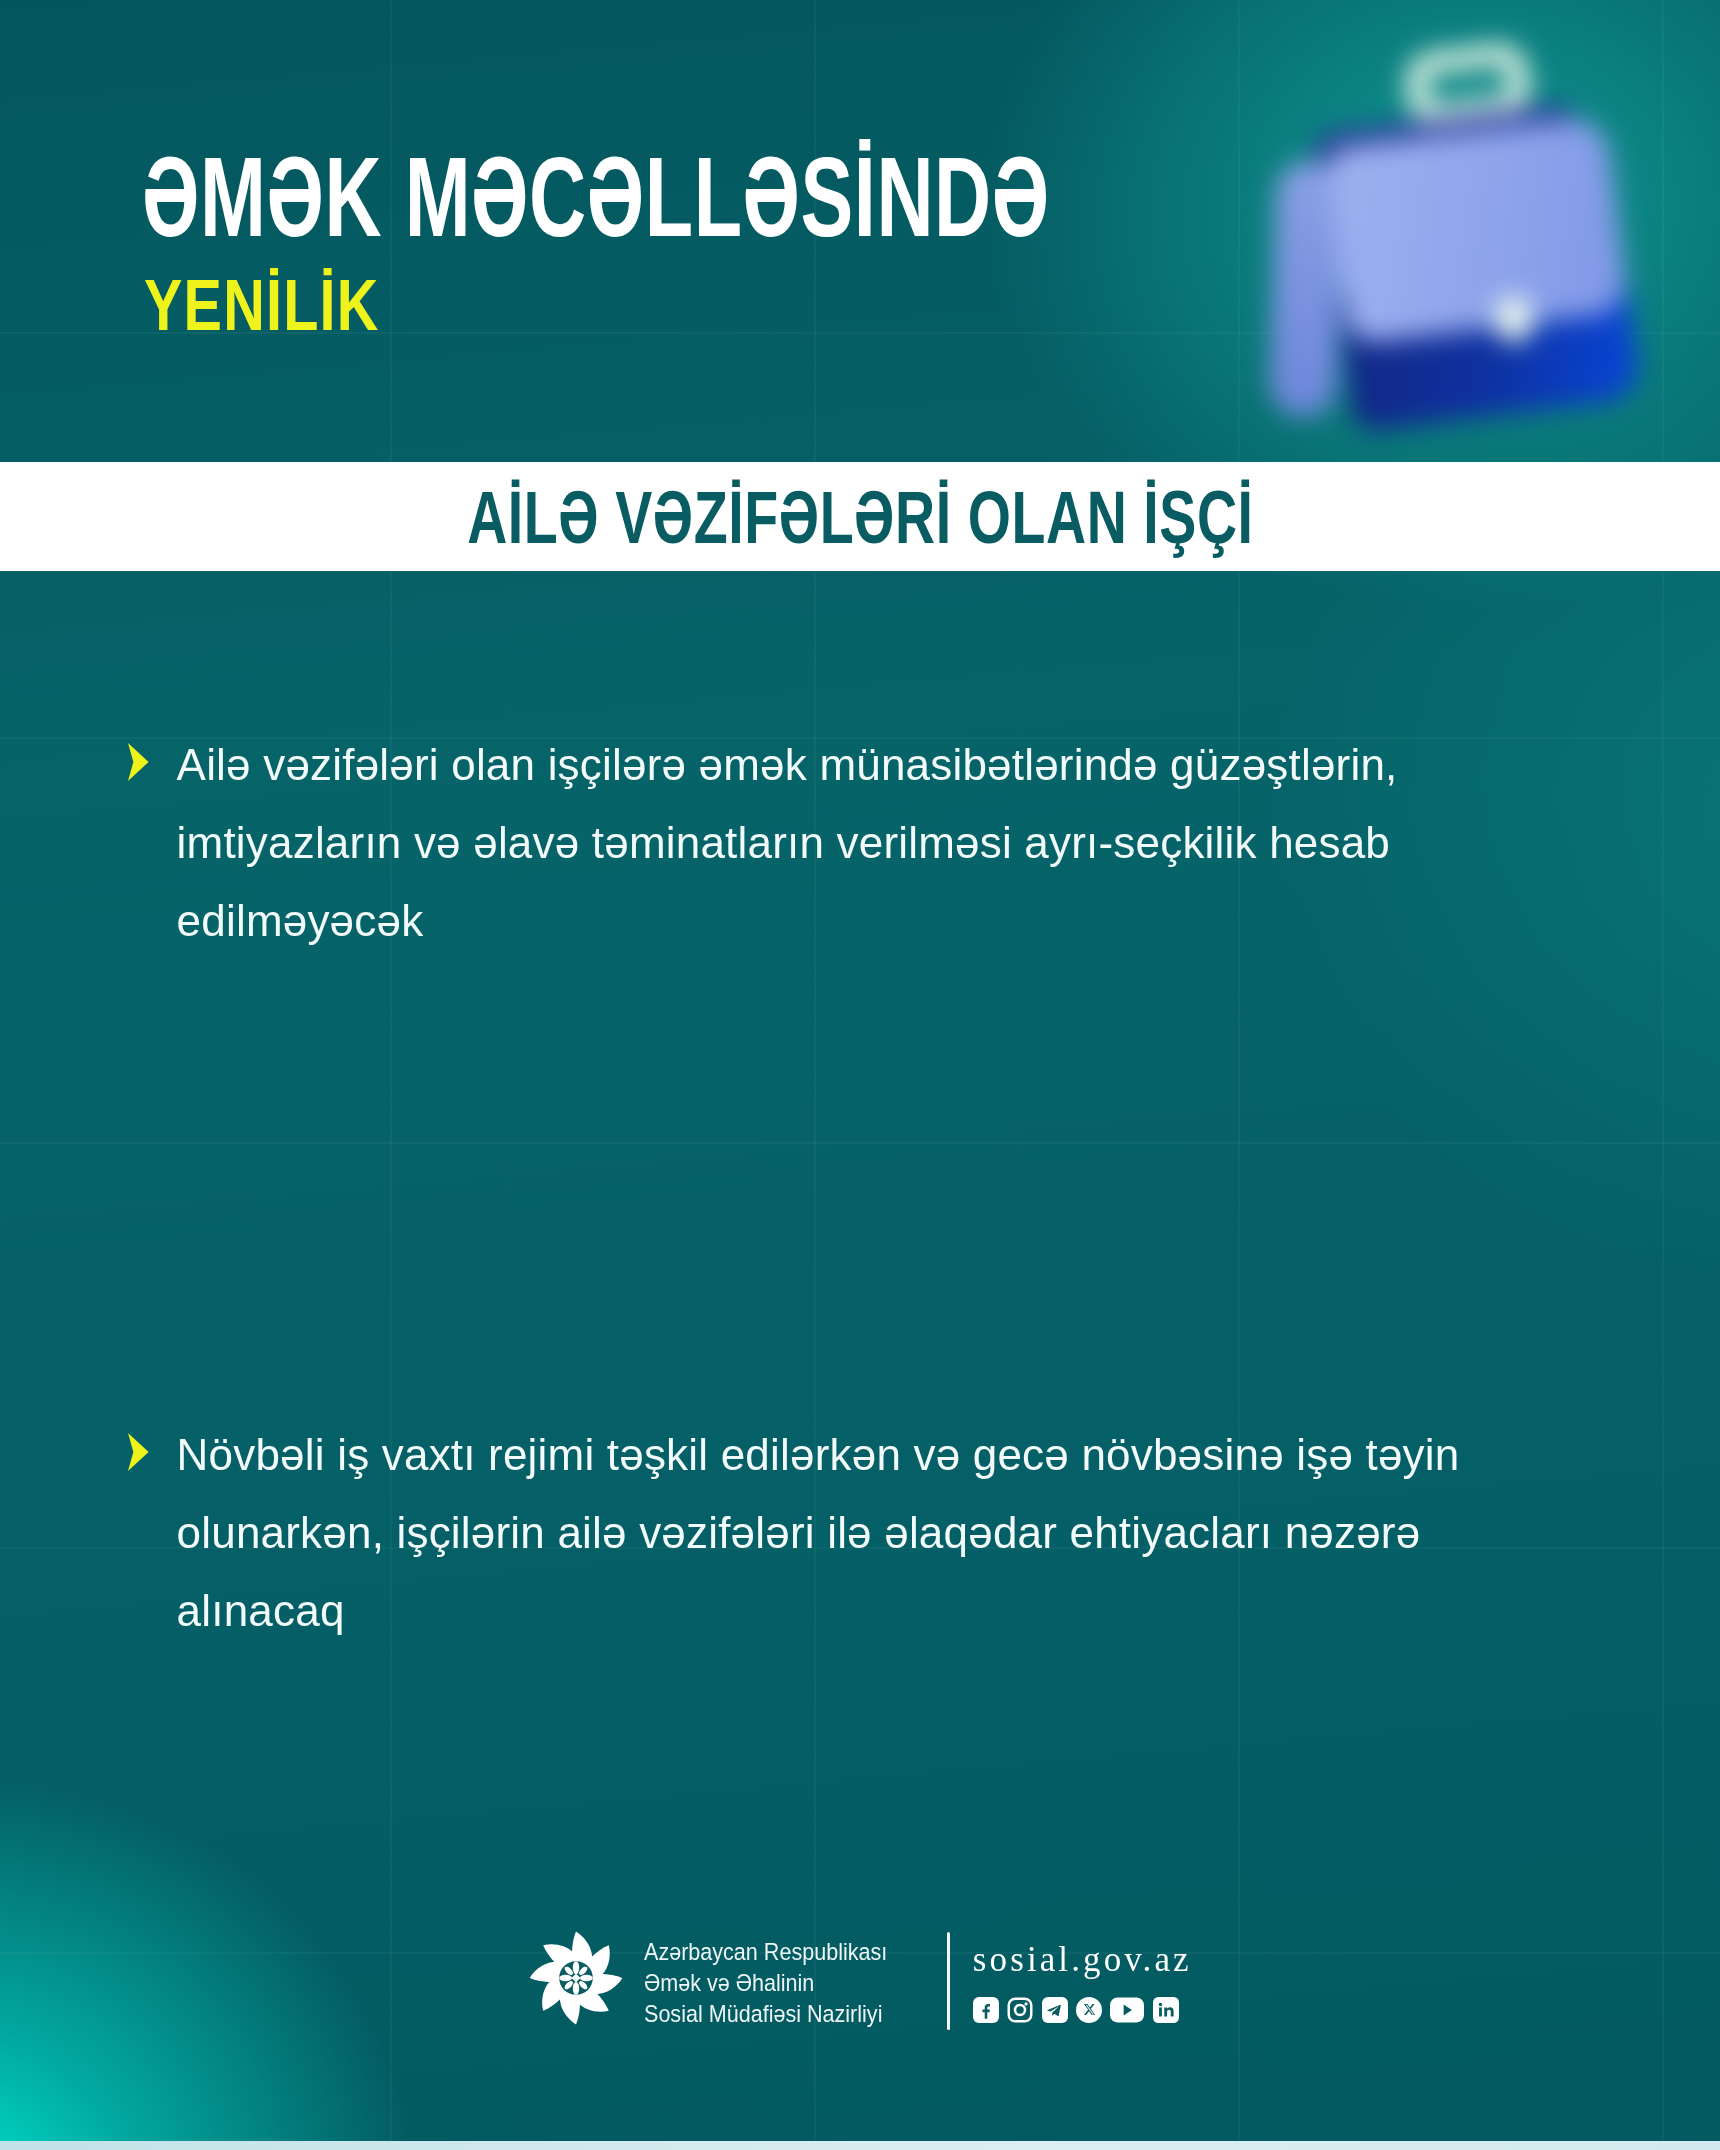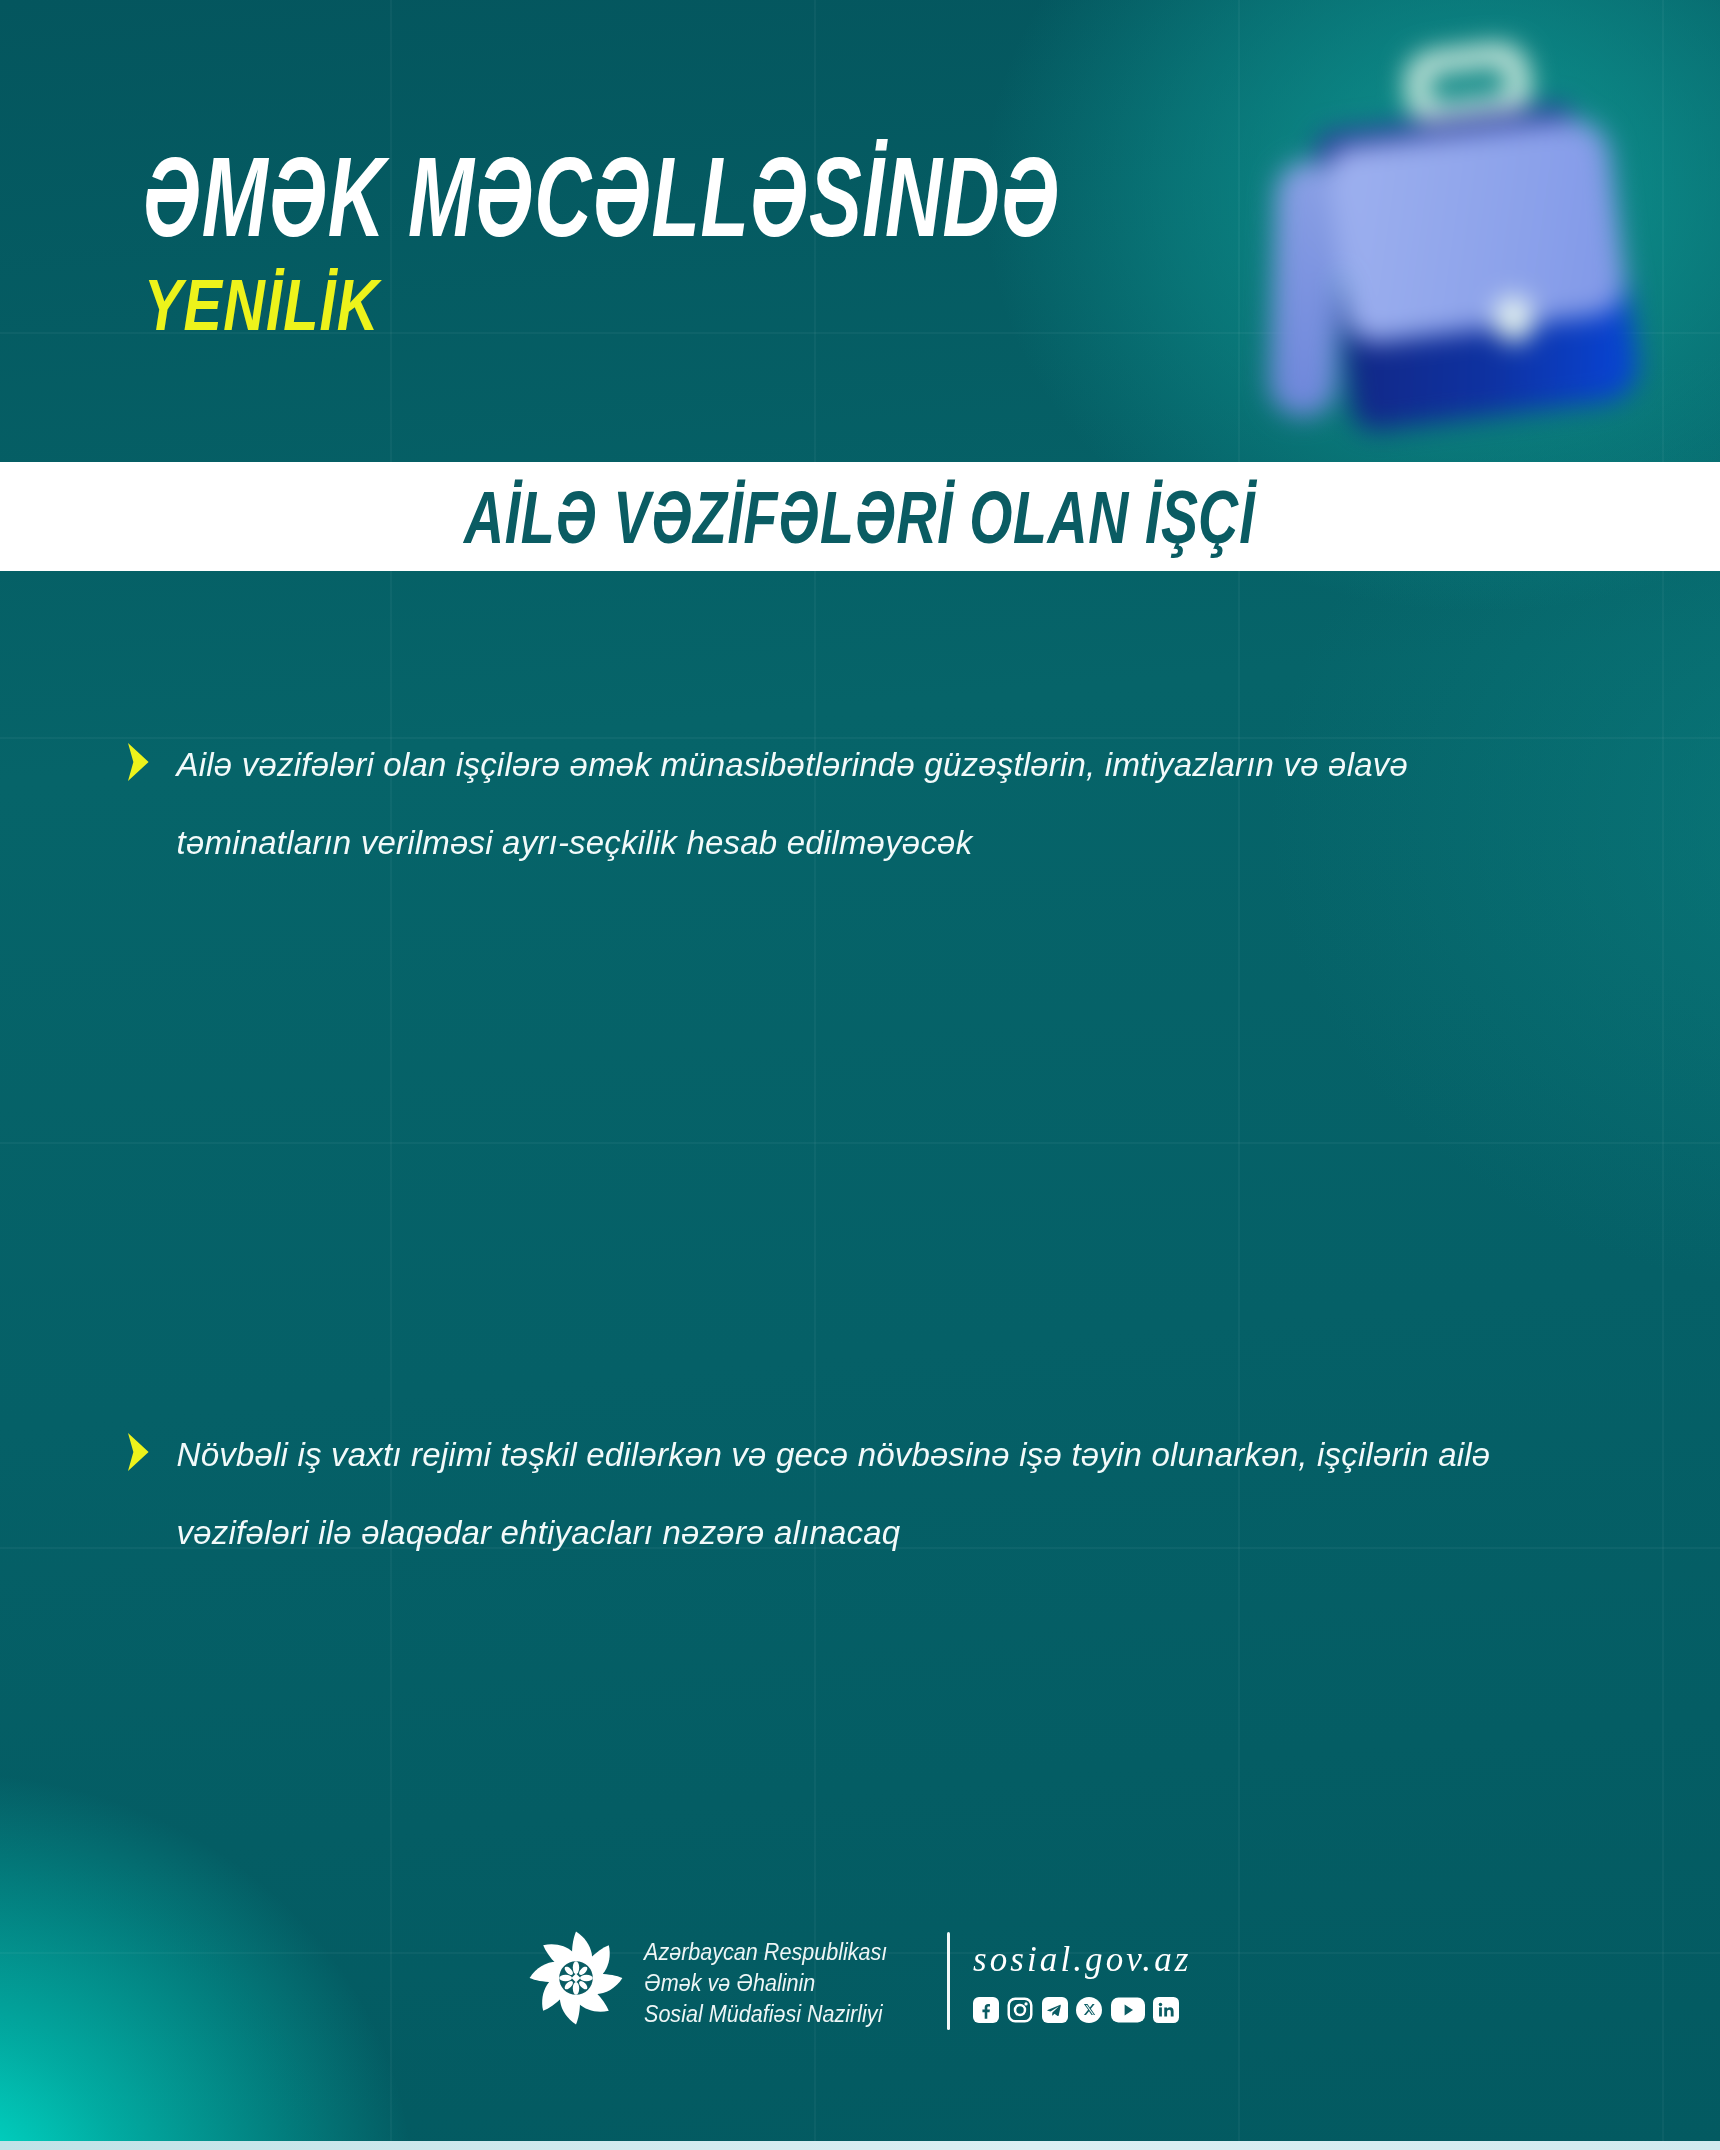--- a/index.html
+++ b/index.html
@@ -1,21 +1,20 @@
 <!DOCTYPE html>
 <html style="font-size:12.2px"><head>
 <meta charset="utf-8">
 <style>
   * { margin:0; padding:0; box-sizing:border-box; }
   html,body { background:#033; }
   #canvas {
     position:relative; width:1720px; height:2151px; overflow:hidden;
     font-family:"Liberation Sans", sans-serif;
     background:#000000;
-    font-style:italic;
   }
   
   .bg {
     position:absolute; inset:0;
     background:
       radial-gradient(803px 726px at -3% 102%, rgba(0,236,213,0.95) 0%, rgba(0,236,213,0.55) 22%, rgba(0,236,213,0.0) 58%),
       radial-gradient(688px 581px at 86% 9%, rgba(16,160,154,0.85) 0%, rgba(16,160,154,0.35) 45%, rgba(16,160,154,0) 72%),
       radial-gradient(841px 688px at 108% 38%, rgba(13,140,138,0.45) 0%, rgba(13,140,138,0) 70%),
       linear-gradient(175deg, #04565e 0%, #066469 34%, #056067 62%, #035a61 100%);
   }
@@ -70,21 +69,21 @@
   }
   
   .bullet { position:absolute; left:128px; width:1384px; display:flex; align-items:flex-start; }
   .bullet-1 { top:726px; } .bullet-2 { top:1041px; } .bullet-3 { top:1416px; }
   .bullet-icon {
     flex:none; width:20.6px; height:38px; margin-top:17px; background:#edf31b;
     clip-path:polygon(0 0, 100% 50%, 0 100%, 26% 50%);
   }
   .bullet-text {
     margin-left:28px; max-width:1315px;
-    color:#f2fafa; font-size:33px; font-weight:400; line-height:78px;
+    color:#f2fafa; font-size:44px; font-weight:400; line-height:78px;
     letter-spacing:0.2px;
   }
   
   .footer { position:absolute; left:0; top:1927px; width:100%;
             display:flex; justify-content:center; align-items:center; }
   .footer-logo { width:96px; height:96px; flex:none; }
   .ministry { margin:7.6px 0 0 20px; color:#eef6f6; font-size:24.5px; line-height:31px;
               transform:scaleX(0.88); transform-origin:left top; white-space:nowrap; }
   .fdivider { width:3.1px; height:98px; background:#f2f8f8; border-radius:1.5px; margin:4.6px 23px 0 26px; }
   .fright { margin-top:6.1px; }

